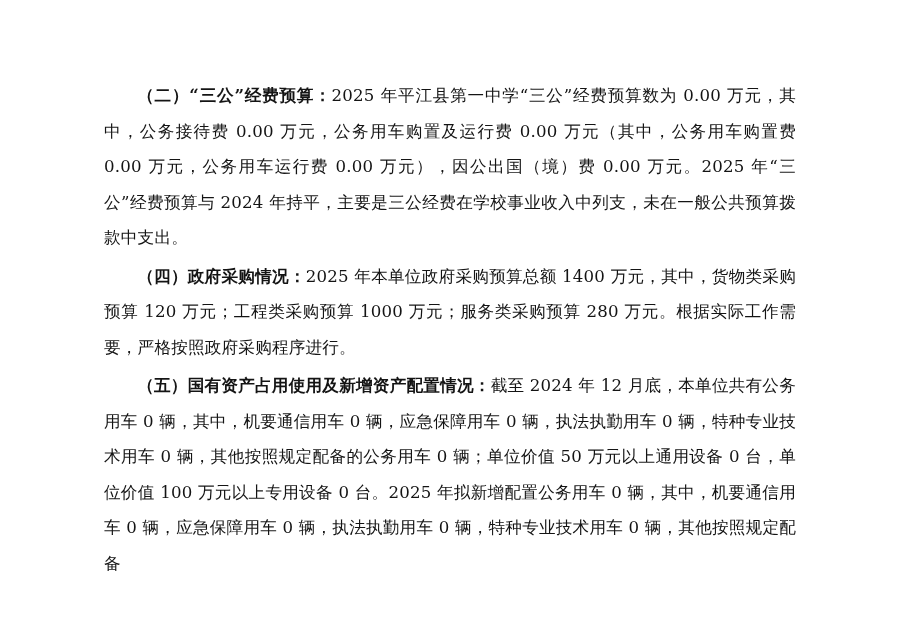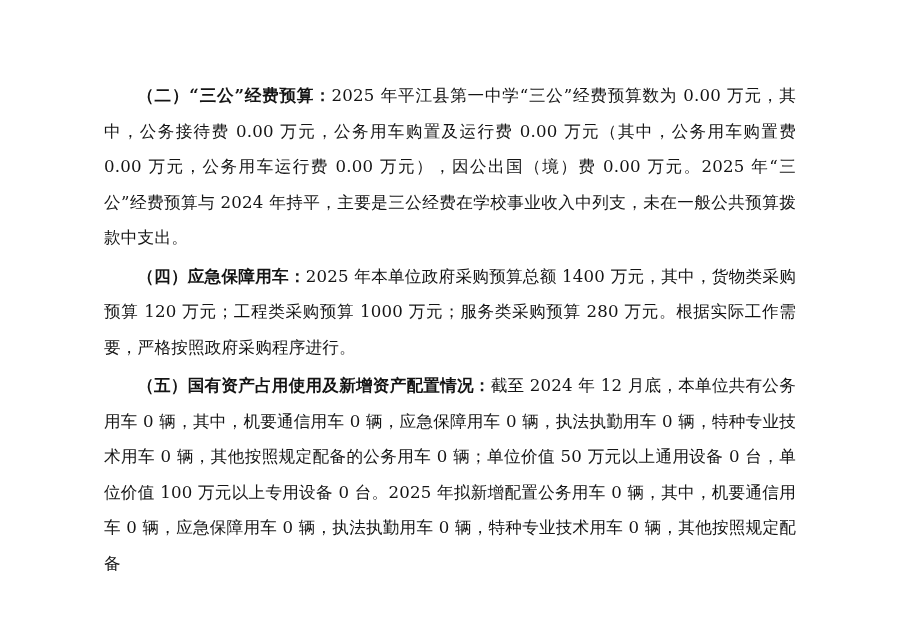--- a/index.html
+++ b/index.html
@@ -42,20 +42,20 @@
 <body>
 
 <div class="page">
 
   <p class="para indent">
     <span class="lead">（二）“三公”经费预算：</span><span>2025 年平江县第一中学“三公”经费预算数为 0.00 万元，其中，公务接待费 0.00 万元，公务用车购置及运行费 0.00 万元（其中，公务用车购置费 0.00 万元，公务用车运行费 0.00 万元），因公出国（境）费 0.00 万元。2025 年“三公”经费预算与 2024 年持平，主要是三公经费在学校事业收入中列支，未在一般公共预算拨款中支出。</span>
   </p>
 
 
   <p class="para indent">
-    <span class="lead">（四）应急保障用车：</span><span>2025 年本单位政府采购预算总额 1400 万元，其中，货物类采购预算 120 万元；工程类采购预算 1000 万元；服务类采购预算 280 万元。根据实际工作需要，严格按照政府采购程序进行。</span>
+    <span class="lead">（四）政府采购情况：</span><span>2025 年本单位政府采购预算总额 1400 万元，其中，货物类采购预算 120 万元；工程类采购预算 1000 万元；服务类采购预算 280 万元。根据实际工作需要，严格按照政府采购程序进行。</span>
   </p>
 
   <p class="para indent">
     <span class="lead">（五）国有资产占用使用及新增资产配置情况：</span><span>截至 2024 年 12 月底，本单位共有公务用车 0 辆，其中，机要通信用车 0 辆，应急保障用车 0 辆，执法执勤用车 0 辆，特种专业技术用车 0 辆，其他按照规定配备的公务用车 0 辆；单位价值 50 万元以上通用设备 0 台，单位价值 100 万元以上专用设备 0 台。2025 年拟新增配置公务用车 0 辆，其中，机要通信用车 0 辆，应急保障用车 0 辆，执法执勤用车 0 辆，特种专业技术用车 0 辆，其他按照规定配备</span>
   </p>
 
 </div>
 
 </body></html>

